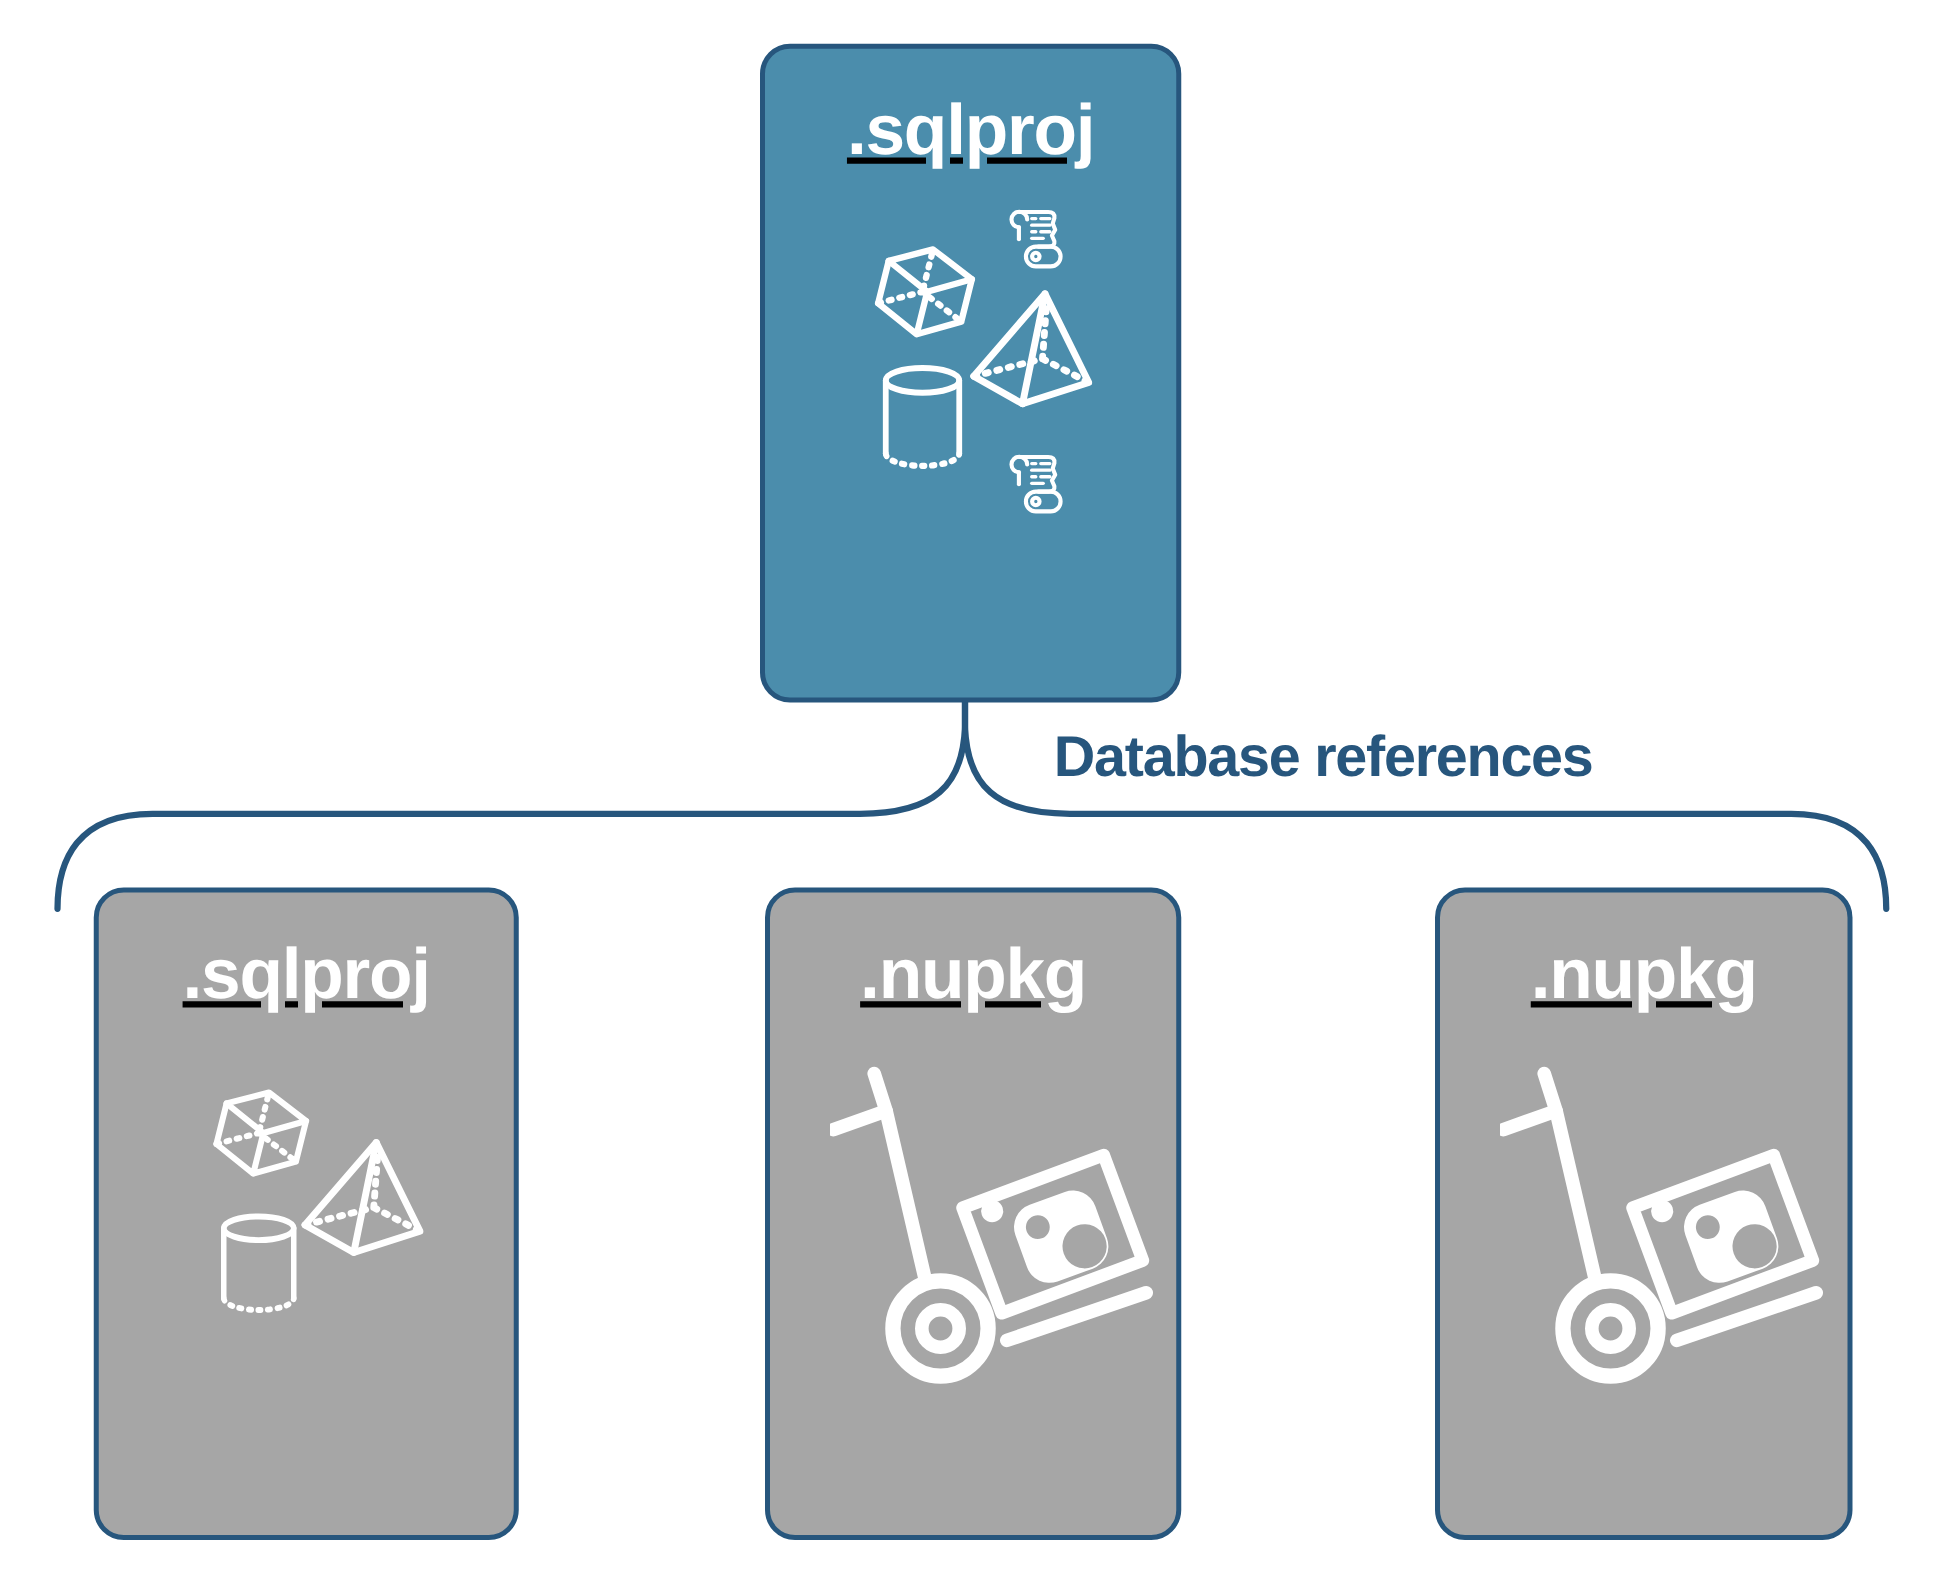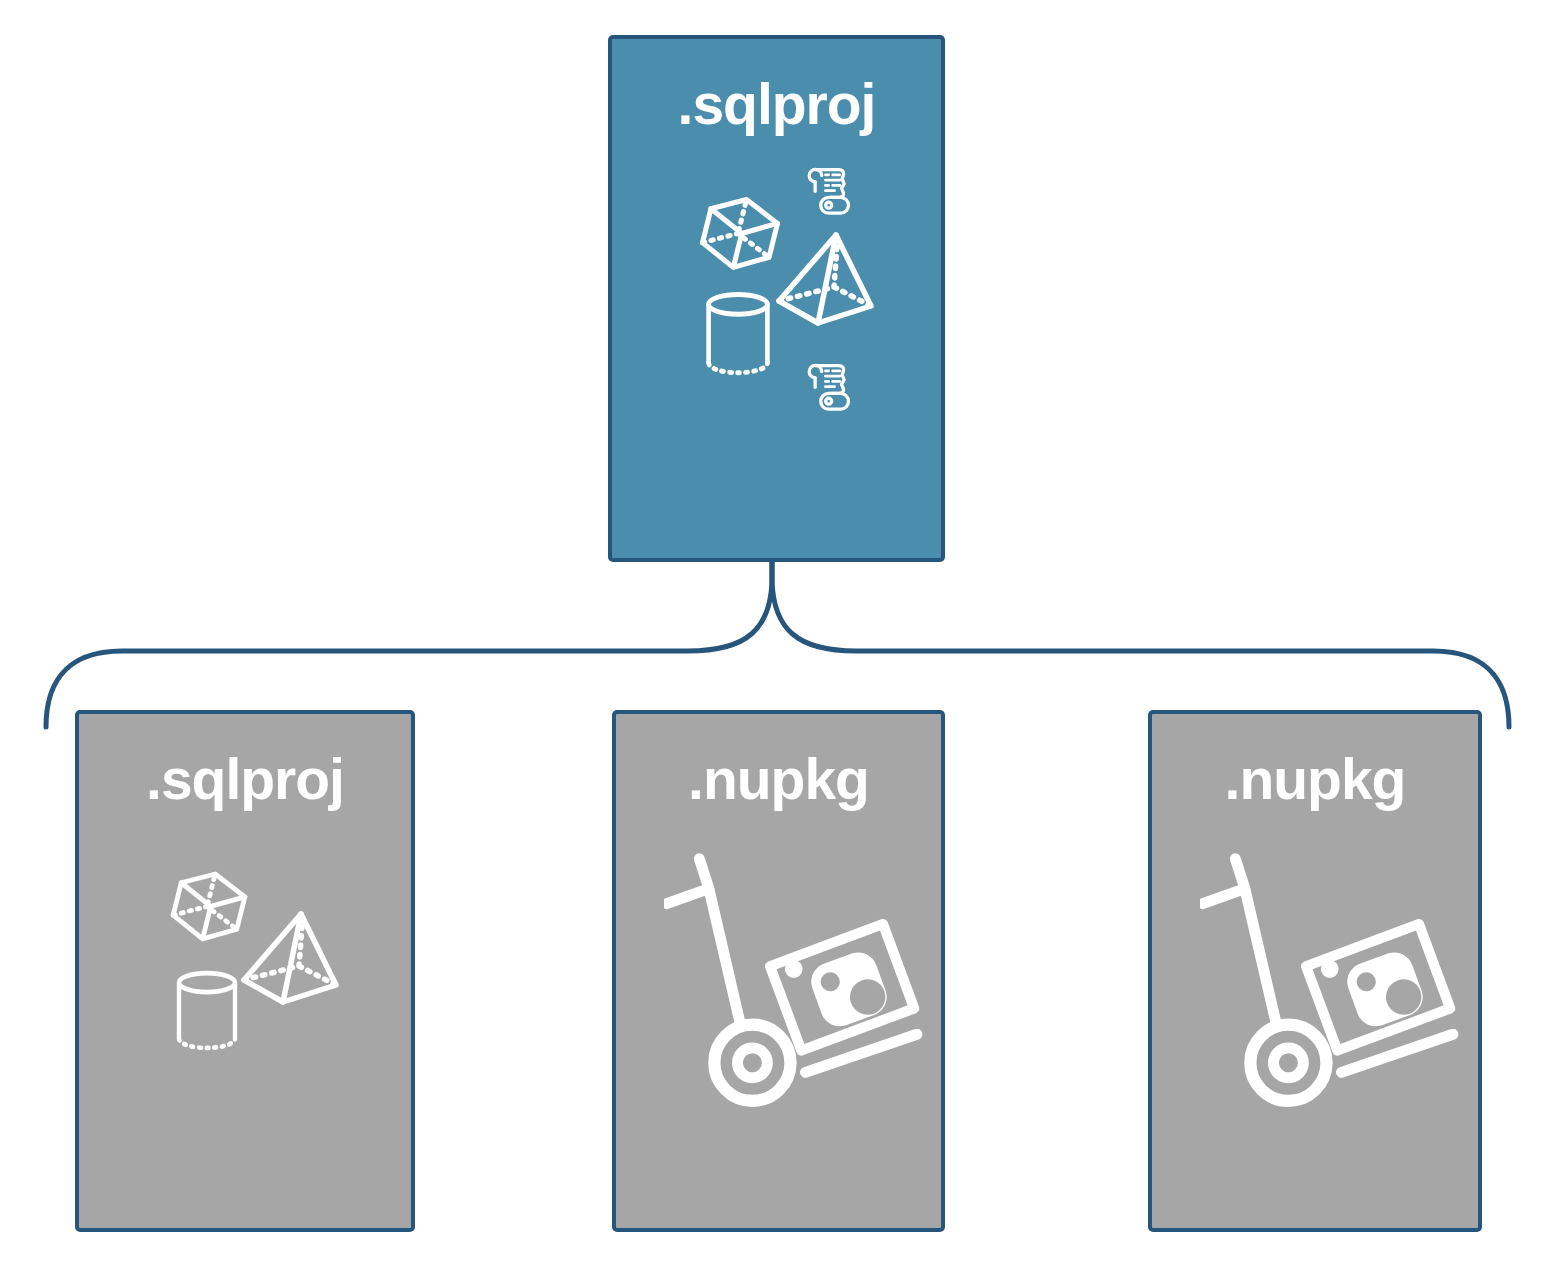--- a/index.html
+++ b/index.html
@@ -15,21 +15,22 @@
     position: absolute;
     left: 0; top: 0;
     width: 1566px; height: 1274px;
     pointer-events: none;
     color: var(--accent, #27567d);
   }
   .node {
     position: absolute;
     box-sizing: border-box;
     border: 4px solid var(--accent, #27567d);
-    border-radius: 5px;
+    border-radius: 24px;
+    text-decoration: underline;
   }
   .node.root  { background: var(--root-fill, #4b8dac); }
   .node.child { background: var(--child-fill, #a6a6a6); }
   .node-title {
     display: block;
     margin-top: 36px;
     text-align: center;
     font-size: 57px;
     font-weight: 800;
     letter-spacing: -1px;
@@ -112,20 +113,21 @@
         <circle cx="103" cy="73" r="6.5"></circle>
       </g>
     </symbol>
   </svg>
 
   <svg class="brace" viewBox="0 0 1566 1274" xmlns="http://www.w3.org/2000/svg">
     <path d="M 46 727 C 46 688 62 651 122 651 L 688 651 C 748 651 770 628 772 582 L 772 560" stroke="currentColor" stroke-width="5" fill="none" stroke-linecap="round"></path>
     <path d="M 1509 727 C 1509 688 1493 651 1433 651 L 856 651 C 796 651 774 628 772 582 L 772 560" stroke="currentColor" stroke-width="5" fill="none" stroke-linecap="round"></path>
   </svg>
 
+  <div class="connector-label">Database references</div>
 
   <div class="node root" style="left:608px; top:35px; width:337px; height:527px;">
     <div class="node-title">.sqlproj</div>
     <svg class="icon" style="left:82px; top:148px; width:92px; height:92px;" viewBox="0 0 100 100">
         <use href="#icon-cube"></use>
       </svg>
     <svg class="icon" style="left:183px; top:120px; width:66px; height:66px;" viewBox="0 0 100 100">
         <use href="#icon-scroll"></use>
       </svg>
     <svg class="icon" style="left:162px; top:188px; width:100px; height:100px;" viewBox="0 0 100 100">

